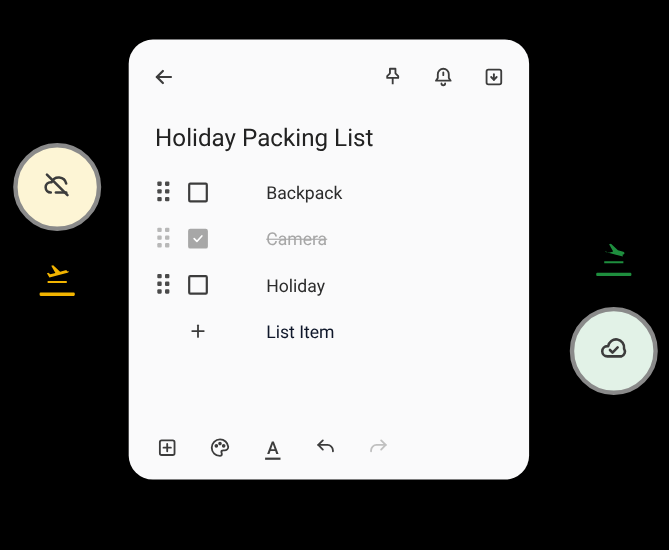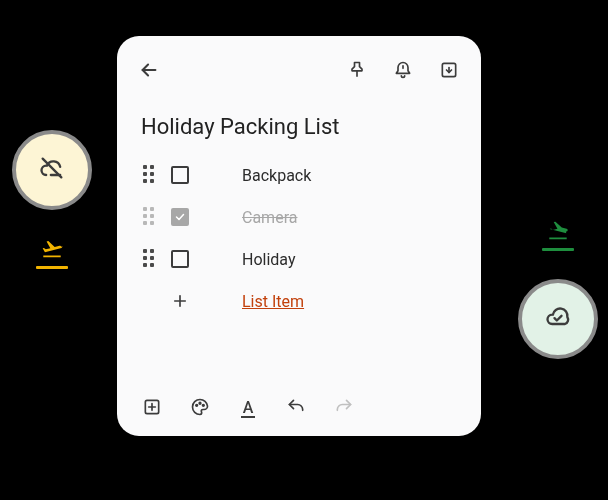--- a/index.html
+++ b/index.html
@@ -147,21 +147,21 @@
   }
   .plus-icon {
     width: 18px;
     height: 18px;
     display: flex;
     align-items: center;
     justify-content: center;
     margin-left: 28px;
     cursor: pointer;
   }
-  .add-item-row .item-label { color: #c2410c; text-decoration: underline; }
+  .add-item-row .item-label { color: #0f172a; }
 
   .note-footer {
     margin-top: auto;
     display: flex;
     align-items: center;
     gap: 26px;
     padding-left: 4px;
     padding-top: 10px;
   }
   .footer-btn {

